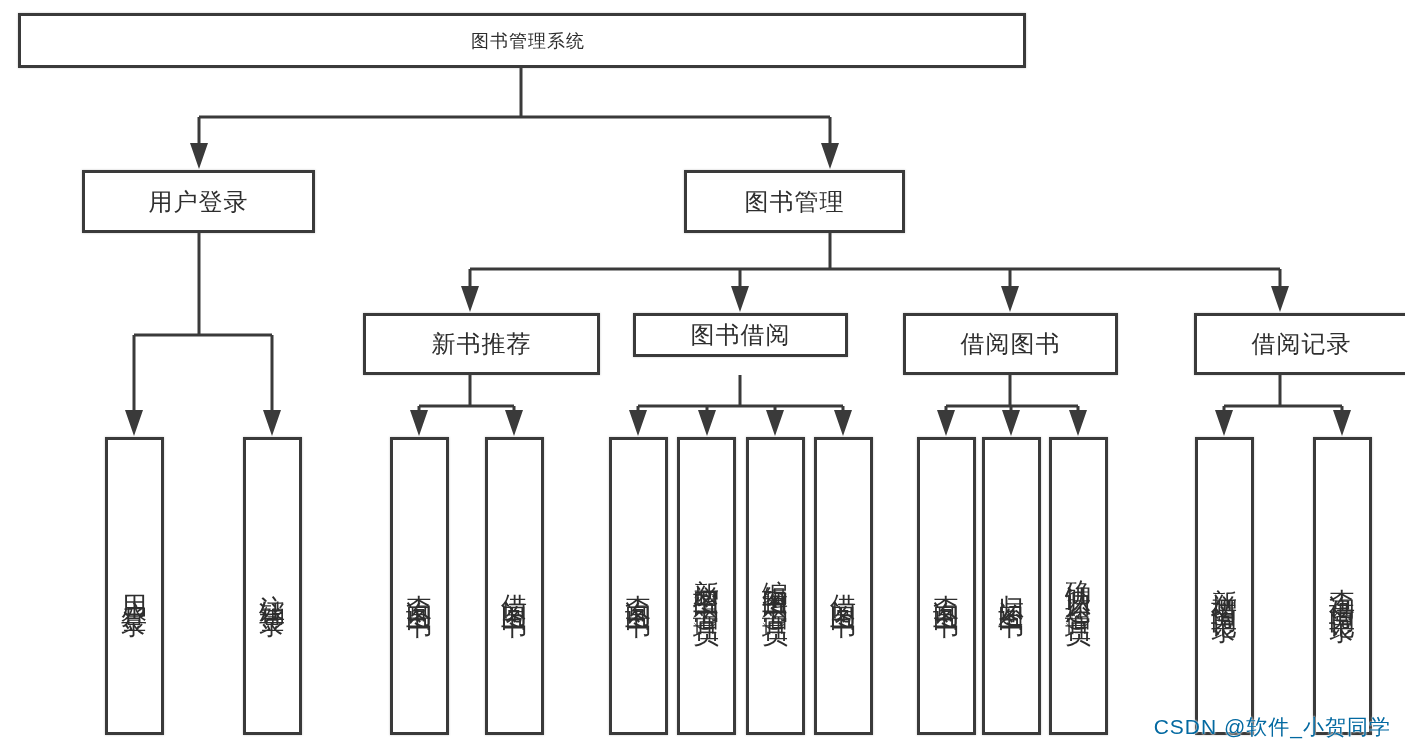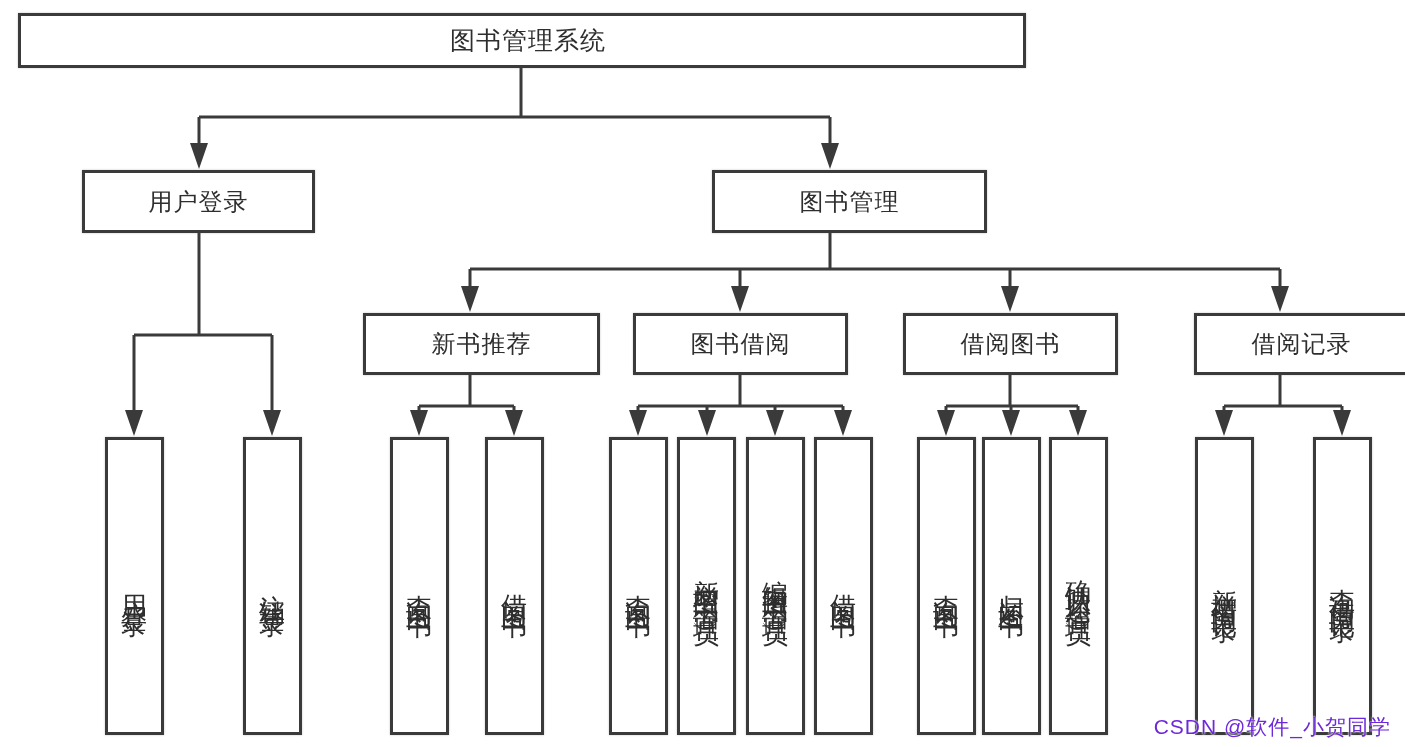--- a/index.html
+++ b/index.html
@@ -9,29 +9,29 @@
     position:relative; width:1405px; height:747px; background:#ffffff; overflow:hidden;
   }
   .wires { position:absolute; left:0; top:0; }
   .node {
     position:absolute; border:3px solid #3a3a3a; background:#ffffff;
     display:flex; align-items:center; justify-content:center;
     color:#2e2e2e; font-size:24px; letter-spacing:1px;
     box-shadow:0 0 2px rgba(90,90,90,.35);
     z-index:2;
   }
-  .root-node { font-size:25px;padding-left:12px; }
+  .root-node { font-size:18px;padding-left:12px; }
   .vnode {
     writing-mode:vertical-rl; text-orientation:mixed;
     font-size:26px; letter-spacing:6px; line-height:1; letter-spacing:6px;
     padding:4px 0;
   }
   .watermark {
     position:absolute; right:14px; bottom:6px;
-    font-size:21px; color:#6d28d9; letter-spacing:1px; z-index:3;
+    font-size:21px; color:#0369a1; letter-spacing:1px; z-index:3;
     text-shadow:0 0 2px #ffffff, 0 0 2px #ffffff;
     white-space:nowrap;
   }
 </style>
 </head>
 <body>
 
 <div class="canvas">
 
   <svg class="wires" width="1405" height="747" viewBox="0 0 1405 747">
@@ -47,24 +47,24 @@
          M125,410L143,410L134,436Z M263,410L281,410L272,436Z
          M410,410L428,410L419,436Z M505,410L523,410L514,436Z
          M629,410L647,410L638,436Z M698,410L716,410L707,436Z M766,410L784,410L775,436Z M834,410L852,410L843,436Z
          M937,410L955,410L946,436Z M1002,410L1020,410L1011,436Z M1069,410L1087,410L1078,436Z
          M1215,410L1233,410L1224,436Z M1333,410L1351,410L1342,436Z"></path>
   </svg>
 
   <div class="node root-node" style="left:18px;top:13px;width:1008px;height:55px;">图书管理系统</div>
 
   <div class="node" style="left:82px;top:170px;width:233px;height:63px;">用户登录</div>
-  <div class="node" style="left:712px;top:170px;width:275px;height:63px;">图书管理</div>
+  <div class="node" style="left:684px;top:170px;width:221px;height:63px;">图书管理</div>
 
   <div class="node" style="left:363px;top:313px;width:237px;height:62px;">新书推荐</div>
-  <div class="node" style="left:633px;top:313px;width:215px;height:62px;">图书借阅</div>
+  <div class="node" style="left:633px;top:313px;width:215px;height:44px;">图书借阅</div>
   <div class="node" style="left:903px;top:313px;width:215px;height:62px;">借阅图书</div>
   <div class="node" style="left:1194px;top:313px;width:215px;height:62px;">借阅记录</div>
 
   <div class="node vnode" style="left:105px;top:437px;width:59px;height:298px;">用户登录</div>
   <div class="node vnode" style="left:243px;top:437px;width:59px;height:298px;">注销登录</div>
 
   <div class="node vnode" style="left:390px;top:437px;width:59px;height:298px;">查询图书</div>
   <div class="node vnode" style="left:485px;top:437px;width:59px;height:298px;">借阅图书</div>
 
   <div class="node vnode" style="left:609px;top:437px;width:59px;height:298px;">查询图书</div>

